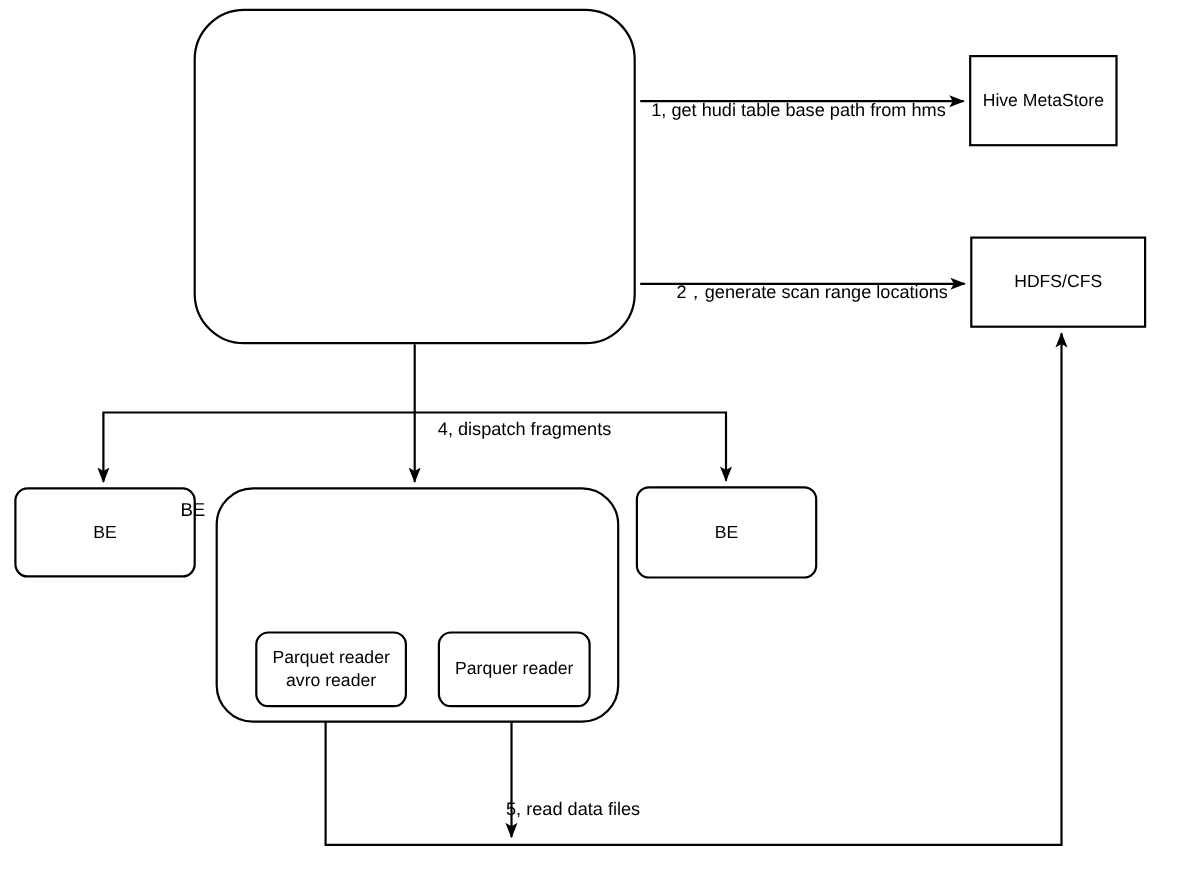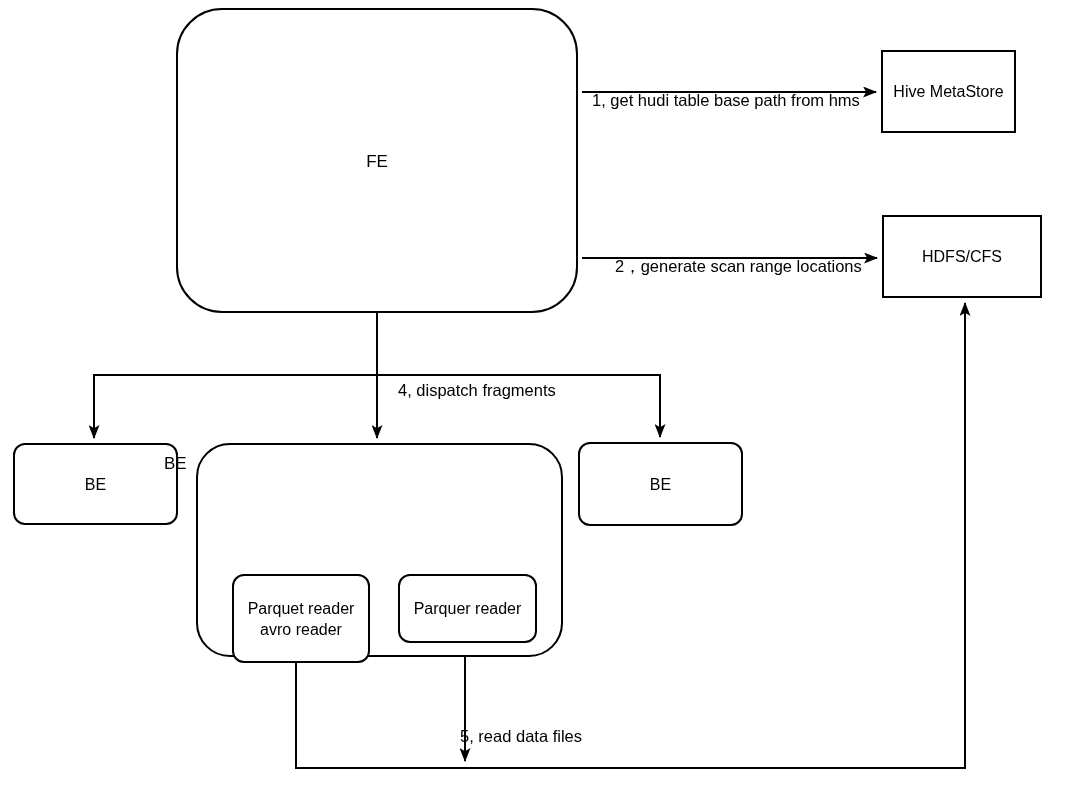--- a/index.html
+++ b/index.html
@@ -82,41 +82,40 @@
       <path d="M 377 375 H 660 V 437" marker-end="url(#arr)"></path>
       <path d="M 385 513 V 545 M 300 545 H 468"></path>
       <path d="M 300 545 V 569" marker-end="url(#arr)"></path>
       <path d="M 468 545 V 569" marker-end="url(#arr)"></path>
       <path d="M 296 643 V 768 H 965 V 303" marker-end="url(#arr)"></path>
       <path d="M 465 643 V 761" marker-end="url(#arr)"></path>
     </g>
   </svg>
 
   <div class="node rounded-lg" id="fe-node" style="left:176px; top:8px; width:402px; height:305px;">
-    <div class="fe-title">FE</div>
   </div>
 
   <div class="node" style="left:881px; top:50px; width:135px; height:83px;">
     <span>Hive MetaStore</span>
   </div>
 
   <div class="node" style="left:882px; top:215px; width:160px; height:83px;">
     <span>HDFS/CFS</span>
   </div>
 
   <div class="node rounded-sm" style="left:13px; top:443px; width:165px; height:82px;">
     <span>BE</span>
   </div>
 
   <div class="edge-label" style="left:164px; top:417px; font-size:17px;">BE</div>
 
   <div class="node rounded-md" style="left:196px; top:443px; width:367px; height:214px;"></div>
 
 
-  <div class="node rounded-sm" style="left:232px; top:574px; width:138px; height:89px;">
+  <div class="node rounded-sm" style="left:232px; top:574px; width:138px; height:69px;">
     <span>Parquet reader
 avro reader</span>
   </div>
 
   <div class="node rounded-sm" style="left:398px; top:574px; width:139px; height:69px;">
     <span>Parquer reader</span>
   </div>
 
   <div class="node rounded-sm" style="left:578px; top:442px; width:165px; height:84px;">
     <span>BE</span>

